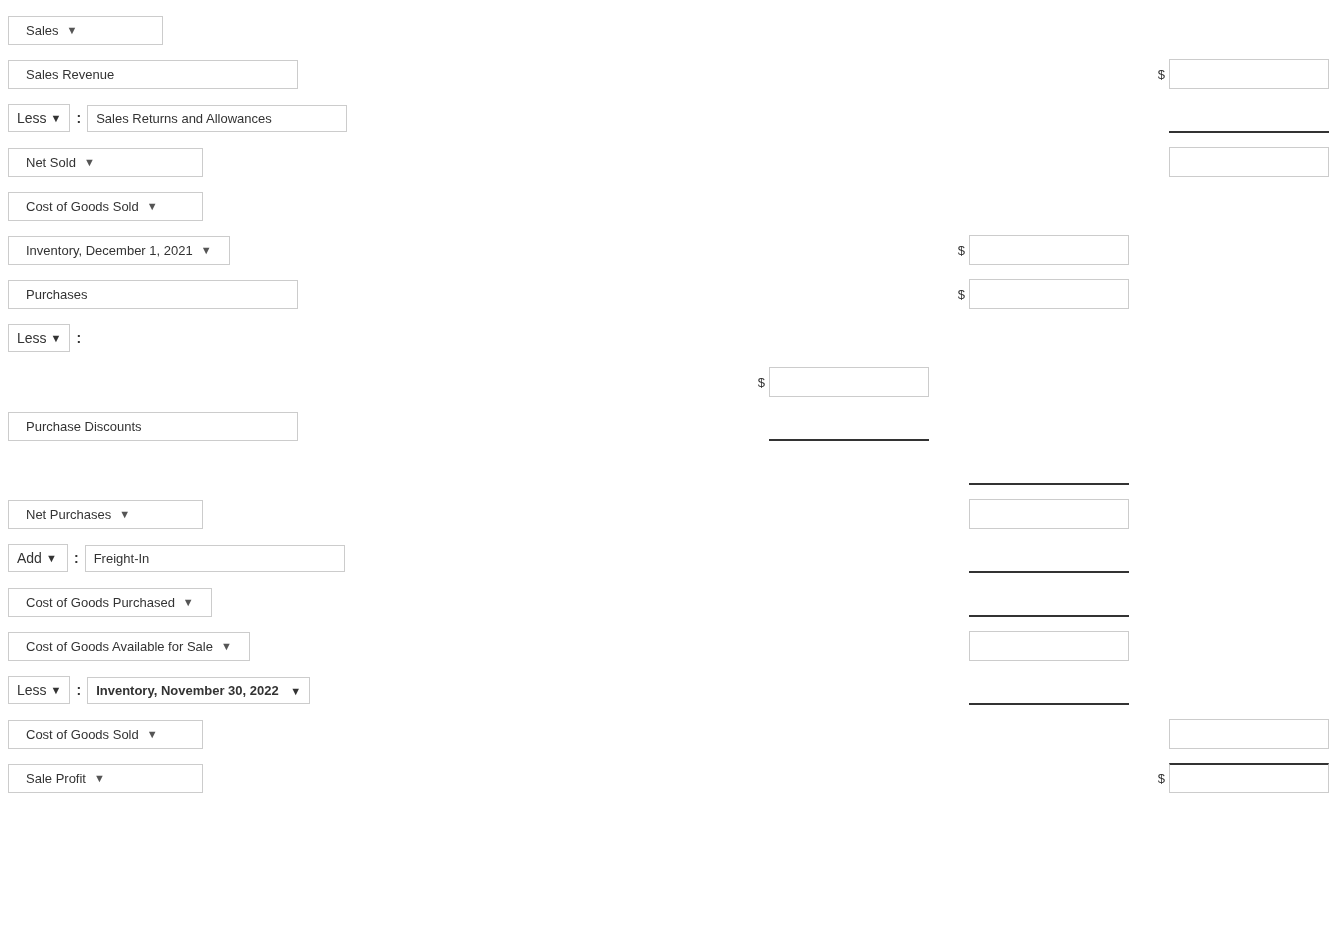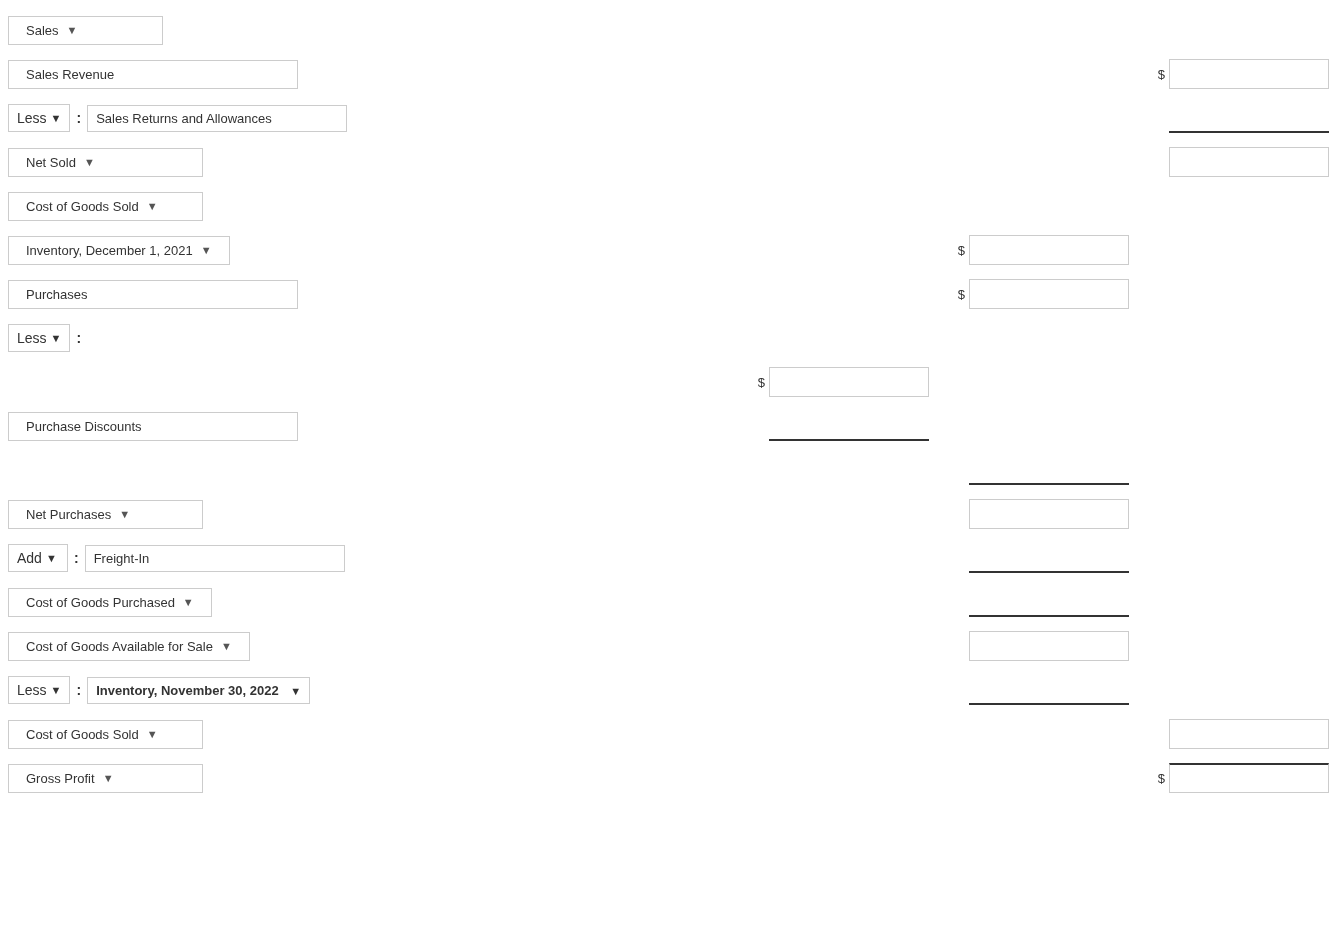--- a/index.html
+++ b/index.html
@@ -292,20 +292,20 @@
     <span class="label-text">Cost of Goods Sold</span>
     <span class="arrow">▼</span>
   </div>
   <div class="col-far-right">
     <input type="text" class="input-field w160" style="">
   </div>
 </div>
 
 <div class="row row-gross-profit">
   <div class="label-box">
-    <span class="label-text">Gross Profit</span>
+    <span class="label-text">Sale Profit</span>
     <span class="arrow">▼</span>
   </div>
   <div class="col-far-right">
     <span class="dollar-sign">$</span>
     <input type="text" class="input-field top-border w160" style="">
   </div>
 </div>
 
 </body></html>

